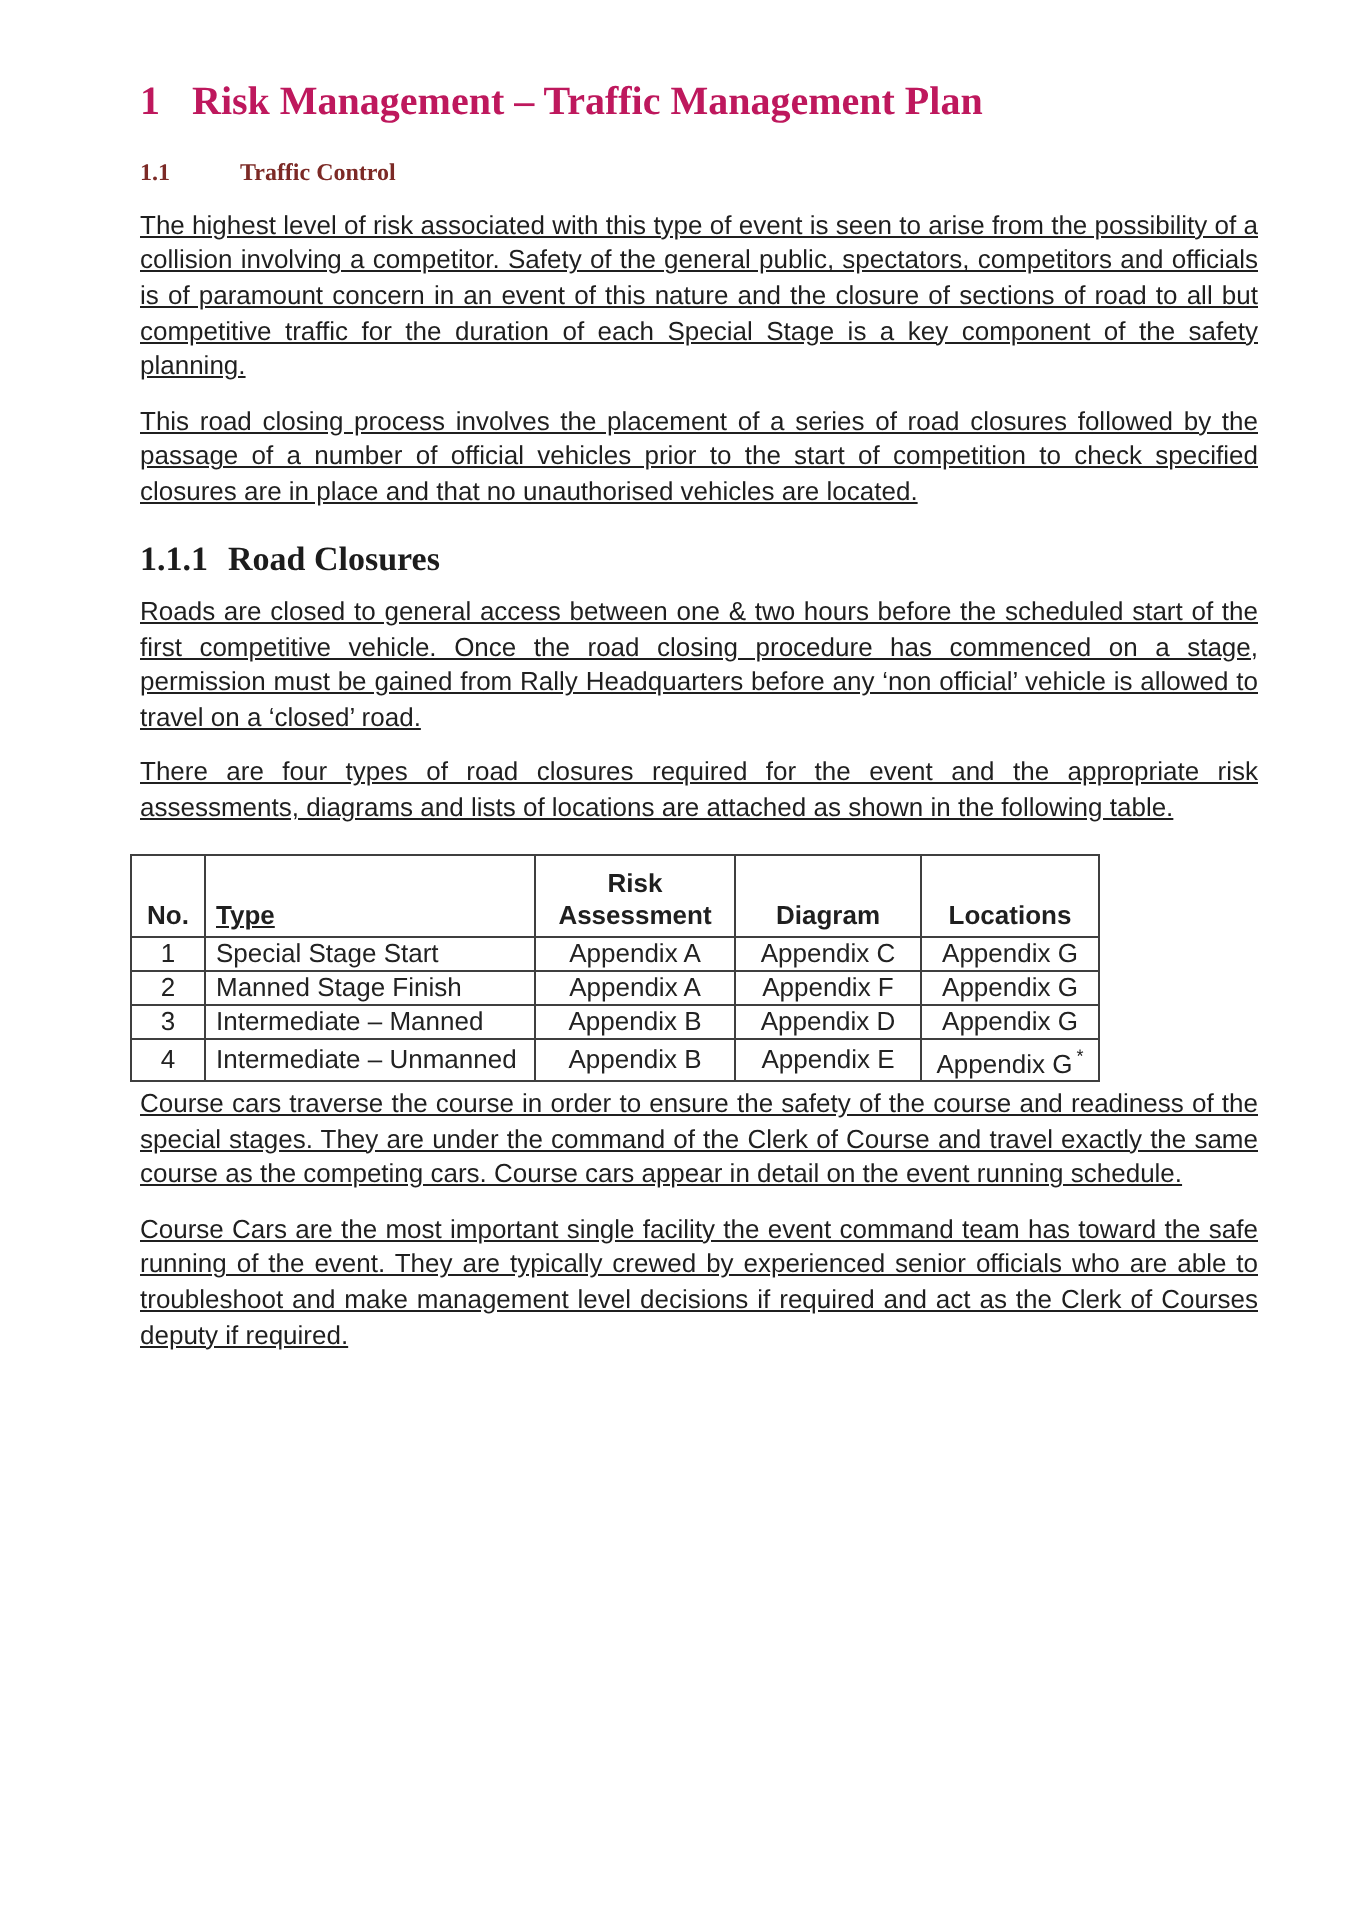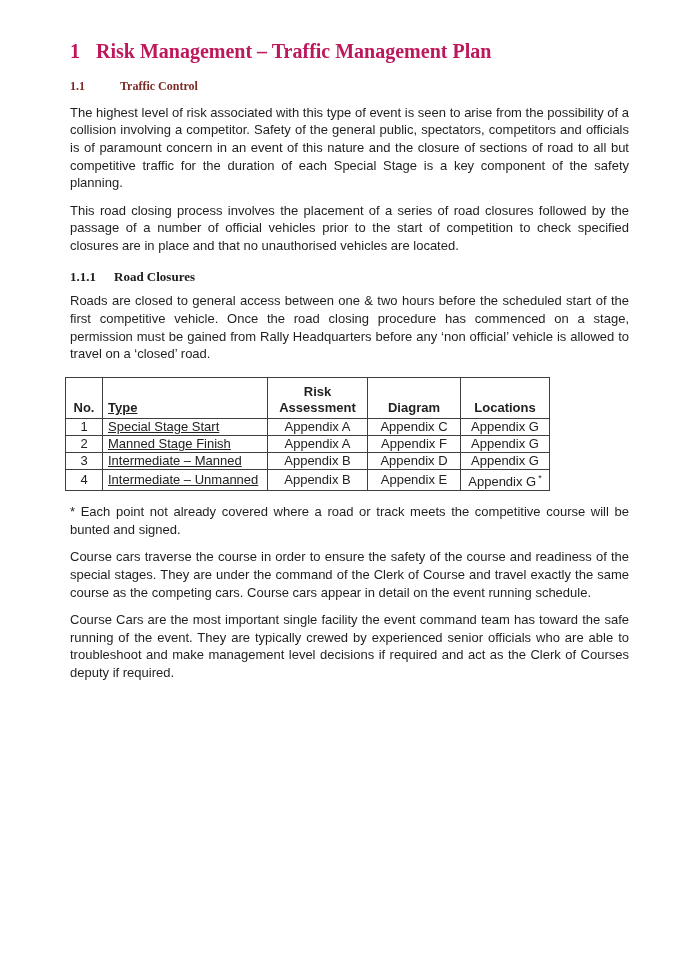--- a/index.html
+++ b/index.html
@@ -24,34 +24,35 @@
   h2.doc-h2 {
     font-family: "Liberation Serif", "DejaVu Serif", serif;
     font-size: 12px;
     line-height: 1.15;
     font-weight: bold;
     color: #7C2A26;
     margin: 0 0 10px 0;
   }
   h3.doc-h3 {
     font-family: "Liberation Serif", "DejaVu Serif", serif;
-    font-size: 13px;
+    font-size: 17px;
     line-height: 1.15;
     font-weight: bold;
     color: #1c1c1c;
     margin: 15px 0 8px 0;
   }
   .h-num1 { display: inline-block; min-width: 26px; }
   .h-num2 { display: inline-block; min-width: 50px; }
   .h-num3 { display: inline-block; min-width: 44px; }
   p.body-text {
     font-size: 13px;
     line-height: 17.6px;
     text-align: justify;
     margin: 0 0 10px 0;
+    text-decoration: underline;
   }
   p.footnote-text {
     font-size: 13px;
     line-height: 17.6px;
     text-align: justify;
     margin: 12px 0 10px 0;
   }
   table.closure-table {
     border-collapse: collapse;
     margin: 14px 0 2px -5px;
@@ -71,21 +72,21 @@
     padding-bottom: 1px;
     line-height: 16.5px;
   }
   table.closure-table thead th.col-type { text-align: left; text-decoration: underline; }
   table.closure-table tbody td {
     height: 17px;
     line-height: 16px;
     text-align: center;
     color: #222222;
   }
-  table.closure-table tbody td.type-cell { text-align: left; text-decoration: underline; }
+  table.closure-table tbody td.type-cell { text-align: left; }
   .col-no { width: 37px; }
   .col-type { width: 165px; }
   .col-risk { width: 100px; }
   .col-diagram { width: 93px; }
   .col-locations { width: 89px; }
   sup.fn-marker { font-size: 9px; margin-left: 2px; }
 </style>
 </head>
 <body>
 
@@ -100,20 +101,21 @@
   </h2>
 
   <p class="body-text">The highest level of risk associated with this type of event is seen to arise from the possibility of a collision involving a competitor.  Safety of the general public, spectators, competitors and officials is of paramount concern in an event of this nature and the closure of sections of road to all but competitive traffic for the duration of each Special Stage is a key component of the safety planning.</p>
   <p class="body-text">This road closing process involves the placement of a series of road closures followed by the passage of a number of official vehicles prior to the start of competition to check specified closures are in place and that no unauthorised vehicles are located.</p>
 
   <h3 class="doc-h3">
     <span class="h-num3">1.1.1</span><span>Road Closures</span>
   </h3>
 
   <p class="body-text">Roads are closed to general access between one &amp; two hours before the scheduled start of the first competitive vehicle.  Once the road closing procedure has commenced on a stage, permission must be gained from Rally Headquarters before any ‘non official’ vehicle is allowed to travel on a ‘closed’ road.</p>
+  <p class="body-text">There are four types of road closures required for the event and the appropriate risk assessments, diagrams and lists of locations are attached as shown in the following table.</p>
 
   <table class="closure-table">
     <thead>
       <tr>
         <th class="col-no">No.</th>
         <th class="col-type">Type</th>
         <th class="col-risk">Risk Assessment</th>
         <th class="col-diagram">Diagram</th>
         <th class="col-locations">Locations</th>
       </tr>
@@ -143,19 +145,18 @@
       <tr>
         <td>4</td>
         <td class="type-cell">Intermediate – Unmanned</td>
         <td>Appendix B</td>
         <td>Appendix E</td>
         <td><span>Appendix G</span><sup class="fn-marker">*</sup></td>
       </tr>
     </tbody>
   </table>
 
-  <p class="footnote-text">* Each point not already covered where a road or track meets the competitive course will be bunted and signed.</p>
 
 
   <p class="body-text">Course cars traverse the course in order to ensure the safety of the course and readiness of the special stages. They are under the command of the Clerk of Course and travel exactly the same course as the competing cars. Course cars appear in detail on the event running schedule.</p>
   <p class="body-text">Course Cars are the most important single facility the event command team has toward the safe running of the event. They are typically crewed by experienced senior officials who are able to troubleshoot and make management level decisions if required and act as the Clerk of Courses deputy if required.</p>
 
 </div>
 
 </body></html>

